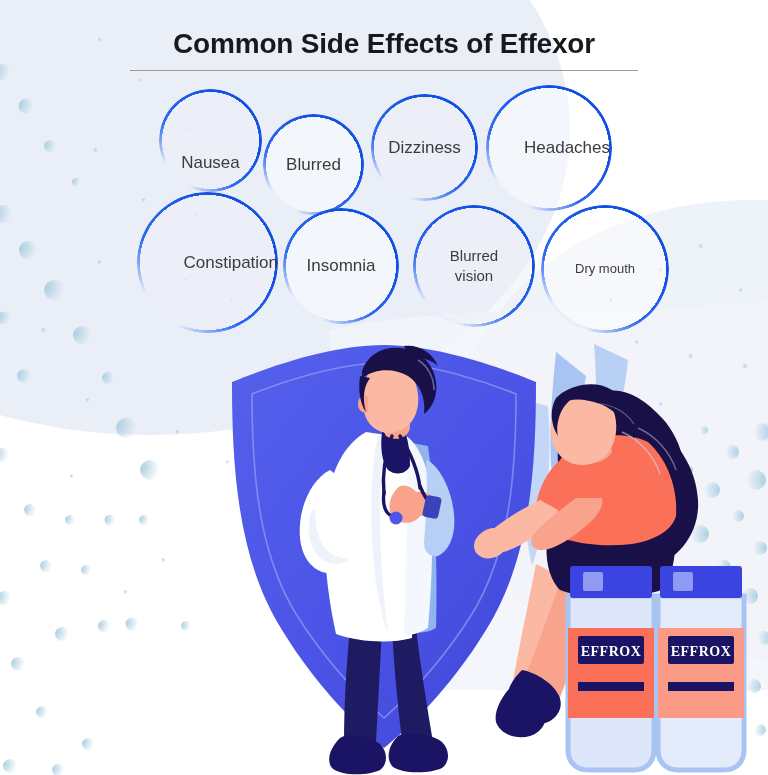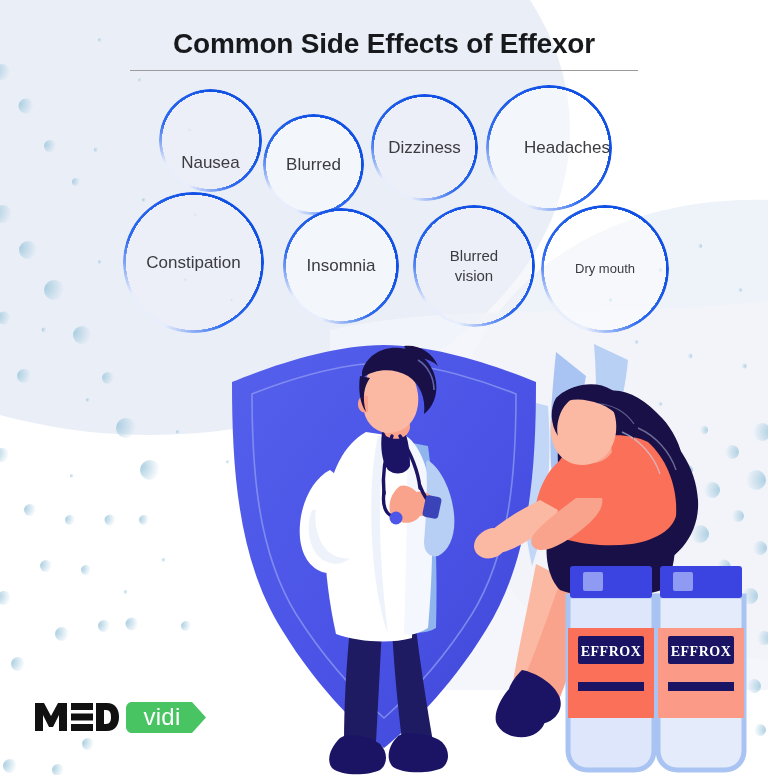--- a/index.html
+++ b/index.html
@@ -272,21 +272,21 @@
       <div class="bubble" style="left: 371px; top: 94px; width: 107px; height: 107px;">
         <div class="ring" style="background: conic-gradient(from 205deg, rgb(232, 238, 251) 0deg, rgb(232, 238, 251) 28deg, rgb(47, 107, 240) 75deg, rgb(17, 80, 228) 150deg, rgb(17, 80, 228) 250deg, rgb(47, 107, 240) 300deg, rgb(232, 238, 251) 350deg, rgb(232, 238, 251) 360deg); mask-image: radial-gradient(closest-side, transparent 0px, transparent calc(100% - 3px), rgb(0, 0, 0) calc(100% - 3px), rgb(0, 0, 0) 100%);"></div>
         <div style="position: absolute; inset: 3px; border-radius: 50%; background: rgba(238, 241, 248, 0.55);"></div>
         <div class="blabel" style="font-size: 17px; color: rgb(59, 59, 64);">Dizziness</div>
       </div>
       <div class="bubble" style="left: 486px; top: 85px; width: 126px; height: 126px;">
         <div class="ring" style="background: conic-gradient(from 210deg, rgb(232, 238, 251) 0deg, rgb(232, 238, 251) 28deg, rgb(47, 107, 240) 75deg, rgb(17, 80, 228) 150deg, rgb(17, 80, 228) 250deg, rgb(47, 107, 240) 300deg, rgb(232, 238, 251) 350deg, rgb(232, 238, 251) 360deg); mask-image: radial-gradient(closest-side, transparent 0px, transparent calc(100% - 3px), rgb(0, 0, 0) calc(100% - 3px), rgb(0, 0, 0) 100%);"></div>
         <div style="position: absolute; inset: 3px; border-radius: 50%; background: rgba(255, 255, 255, 0.45);"></div>
         <div class="blabel" style="font-size: 17px; color: rgb(59, 59, 64); margin-left: 36px;">Headaches</div>
       </div>
-      <div class="bubble" style="left: 123px; top: 192px; width: 141px; height: 141px;">
+      <div class="bubble" style="left: 137px; top: 192px; width: 141px; height: 141px; justify-content: flex-end;">
         <div class="ring" style="background: conic-gradient(from 215deg, rgb(232, 238, 251) 0deg, rgb(232, 238, 251) 28deg, rgb(47, 107, 240) 75deg, rgb(17, 80, 228) 150deg, rgb(17, 80, 228) 250deg, rgb(47, 107, 240) 300deg, rgb(232, 238, 251) 350deg, rgb(232, 238, 251) 360deg); mask-image: radial-gradient(closest-side, transparent 0px, transparent calc(100% - 3px), rgb(0, 0, 0) calc(100% - 3px), rgb(0, 0, 0) 100%);"></div>
         <div style="position: absolute; inset: 3px; border-radius: 50%; background: rgba(238, 241, 248, 0.55);"></div>
         <div class="blabel" style="font-size: 17px; color: rgb(59, 59, 64);">Constipation</div>
       </div>
       <div class="bubble" style="left: 283px; top: 208px; width: 116px; height: 116px;">
         <div class="ring" style="background: conic-gradient(from 210deg, rgb(232, 238, 251) 0deg, rgb(232, 238, 251) 28deg, rgb(47, 107, 240) 75deg, rgb(17, 80, 228) 150deg, rgb(17, 80, 228) 250deg, rgb(47, 107, 240) 300deg, rgb(232, 238, 251) 350deg, rgb(232, 238, 251) 360deg); mask-image: radial-gradient(closest-side, transparent 0px, transparent calc(100% - 3px), rgb(0, 0, 0) calc(100% - 3px), rgb(0, 0, 0) 100%);"></div>
         <div style="position: absolute; inset: 3px; border-radius: 50%; background: rgba(255, 255, 255, 0.45);"></div>
         <div class="blabel" style="font-size: 17px; color: rgb(59, 59, 64);">Insomnia</div>
       </div>
       <div class="bubble" style="left: 413px; top: 205px; width: 122px; height: 122px;">
@@ -503,33 +503,14 @@
           <rect x="673" y="572" width="20" height="19" rx="2" fill="#8f9bf2"></rect>
           <rect x="658" y="628" width="86" height="90" fill="#fb9a86"></rect>
           <rect x="668" y="636" width="66" height="28" rx="2" fill="#1b1464"></rect>
           <text class="bottle-brand" x="701" y="656" text-anchor="middle" font-family="'Liberation Serif', serif" font-size="14" font-weight="bold" fill="#ffffff" letter-spacing="0.5">EFFROX</text>
           <rect x="668" y="682" width="66" height="9" fill="#1b1464"></rect>
         </g>
       </g>
     </g>
   </svg>
 
-  <div class="logo">
-    <svg class="logo-med" viewBox="0 0 86 30">
-
-      <path d="M1,29 L1,1 L10,1 L17,14 L24,1 L33,1 L33,29 L25,29 L25,13 L19,25 L15,25 L9,13 L9,29 Z" fill="#111111"></path>
-
-      <rect x="37" y="1" width="22" height="7" fill="#111111"></rect>
-      <rect x="37" y="11.5" width="22" height="7" fill="#111111"></rect>
-      <rect x="37" y="22" width="22" height="7" fill="#111111"></rect>
-
-      <path d="M62,1 L73,1 C81,1 85,7 85,15 C85,23 81,29 73,29 L62,29 Z
-               M70,8 L70,22 L72,22 C76,22 77,19 77,15 C77,11 76,8 72,8 Z" fill="#111111" fill-rule="evenodd"></path>
-    </svg>
-    <div class="logo-vidi">
-      <svg viewBox="0 0 82 31" style="position:absolute;left:0;top:0;width:82px;height:31px;">
-        <path d="M6,0 L66,0 L80,15.5 L66,31 L6,31 C2.7,31 0,28.3 0,25 L0,6 C0,2.7 2.7,0 6,0 Z" fill="#49c463"></path>
-      </svg>
-      <div class="logo-vidi-text">vidi</div>
-    </div>
-  </div>
 
 </div>
 
 </body></html>

